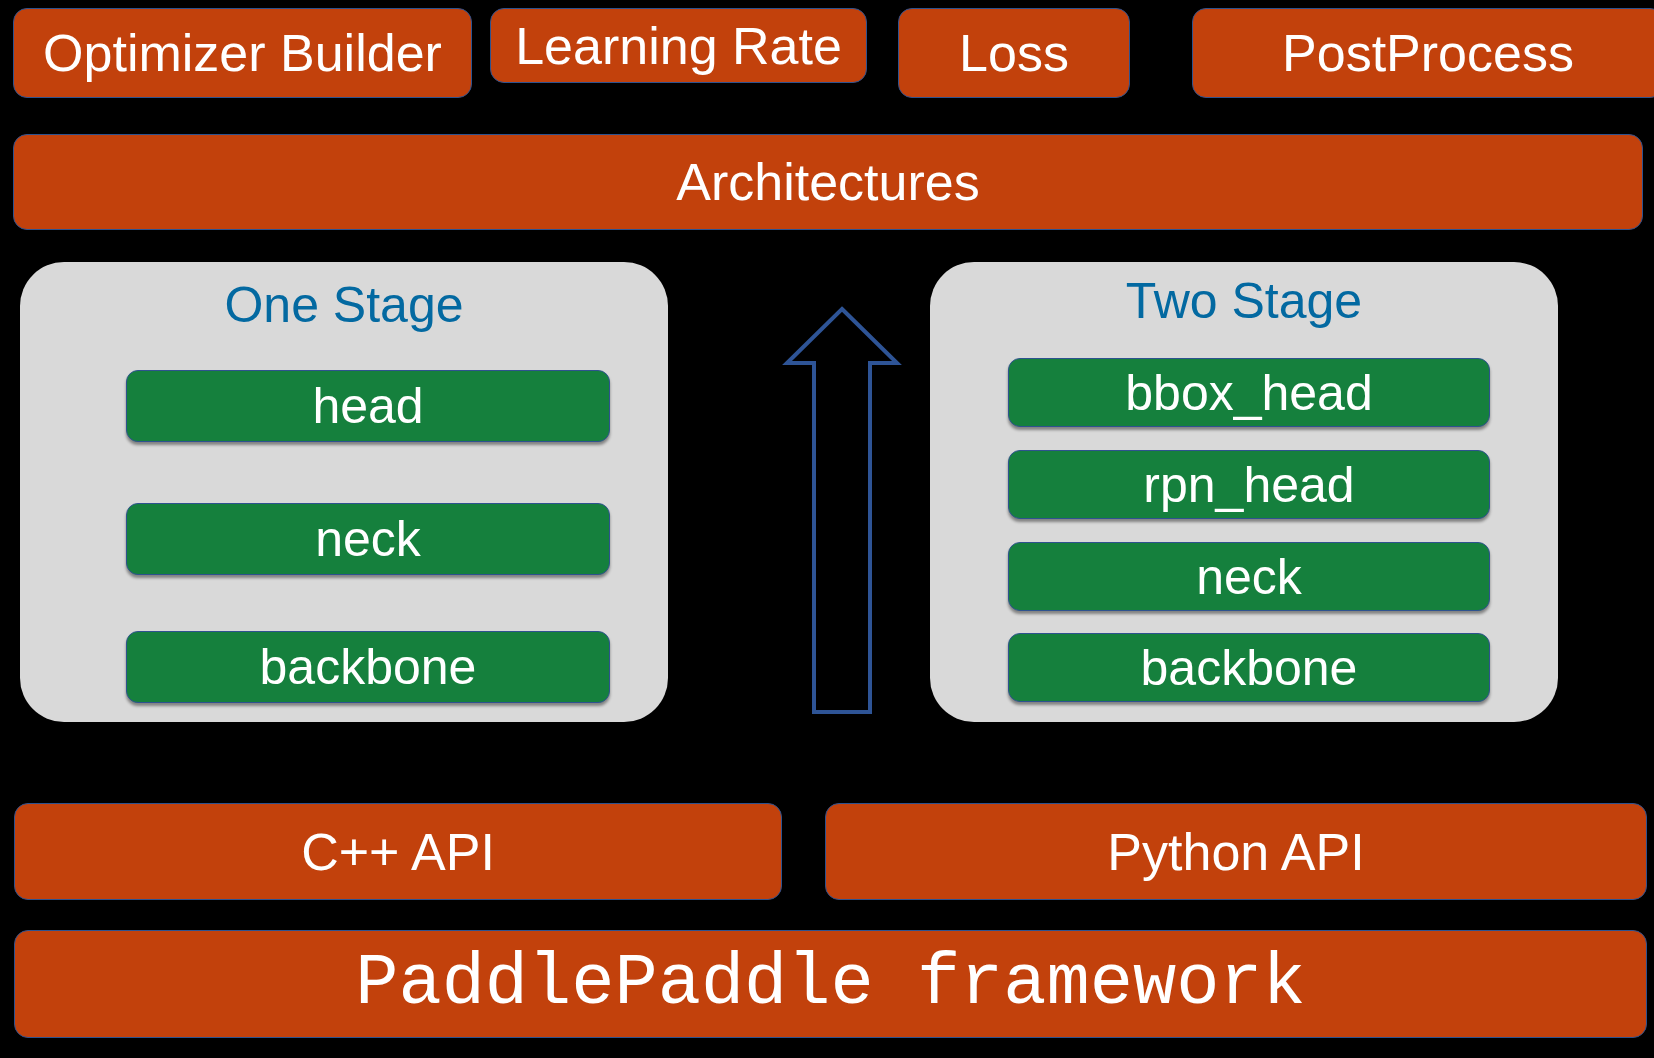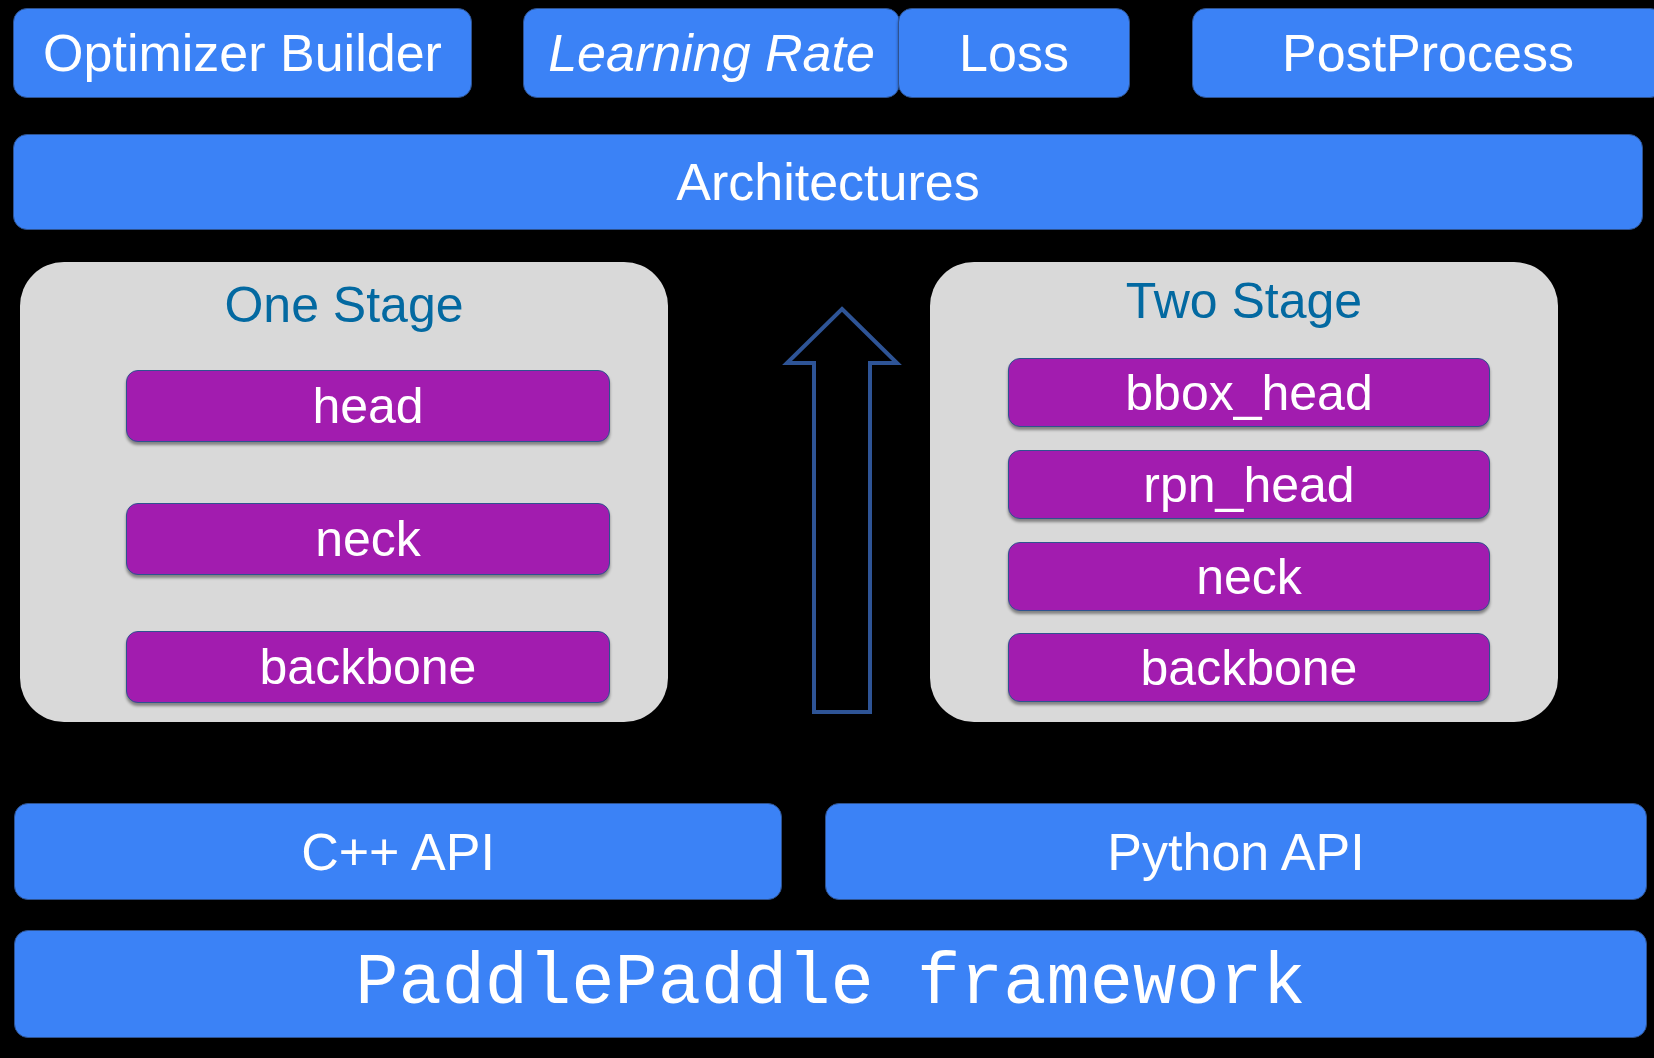--- a/index.html
+++ b/index.html
@@ -10,21 +10,21 @@
   #canvas {
     position: relative;
     width: 1654px;
     height: 1058px;
     background: #000000;
     overflow: hidden;
     font-family: "Liberation Sans", sans-serif;
   }
   .blue-box {
     position: absolute;
-    background: #3b82f6;
+    background: #c2410c;
     border: 1px solid #2E528F;
     border-radius: 14px;
     box-shadow: 0 3px 3px rgba(0,0,0,0.45);
     display: flex;
     align-items: center;
     justify-content: center;
     color: #FFFFFF;
     text-align: center;
     box-sizing: border-box;
     line-height: 1;
@@ -41,21 +41,21 @@
     left: 0;
     right: 0;
     text-align: center;
     color: #0369a1;
     font-size: 50px;
     line-height: 1;
     white-space: nowrap;
   }
   .inner-box {
     position: absolute;
-    background: #a21caf;
+    background: #15803d;
     border: 1px solid #2E528F;
     border-radius: 12px;
     box-shadow: 0 3px 3px rgba(0,0,0,0.4);
     display: flex;
     align-items: center;
     justify-content: center;
     color: #FFFFFF;
     box-sizing: border-box;
     line-height: 1;
   }
@@ -74,21 +74,21 @@
 </style>
 </head>
 <body>
 
 <div id="canvas">
 
   <div class="blue-box t-top" style="left:13px; top:8px; width:459px; height:90px;">
     <span>Optimizer Builder</span>
   </div>
 
-  <div class="blue-box t-top" style="left:523px; top:8px; width:377px; height:90px;font-style:italic;">
+  <div class="blue-box t-top" style="left:490px; top:8px; width:377px; height:75px;">
     <span>Learning Rate</span>
   </div>
 
   <div class="blue-box t-top" style="left:898px; top:8px; width:232px; height:90px;">
     <span>Loss</span>
   </div>
 
   <div class="blue-box t-top" style="left:1171px; top:8px; width:472px; height:90px;margin-left:21px;">
     <span>PostProcess</span>
   </div>

